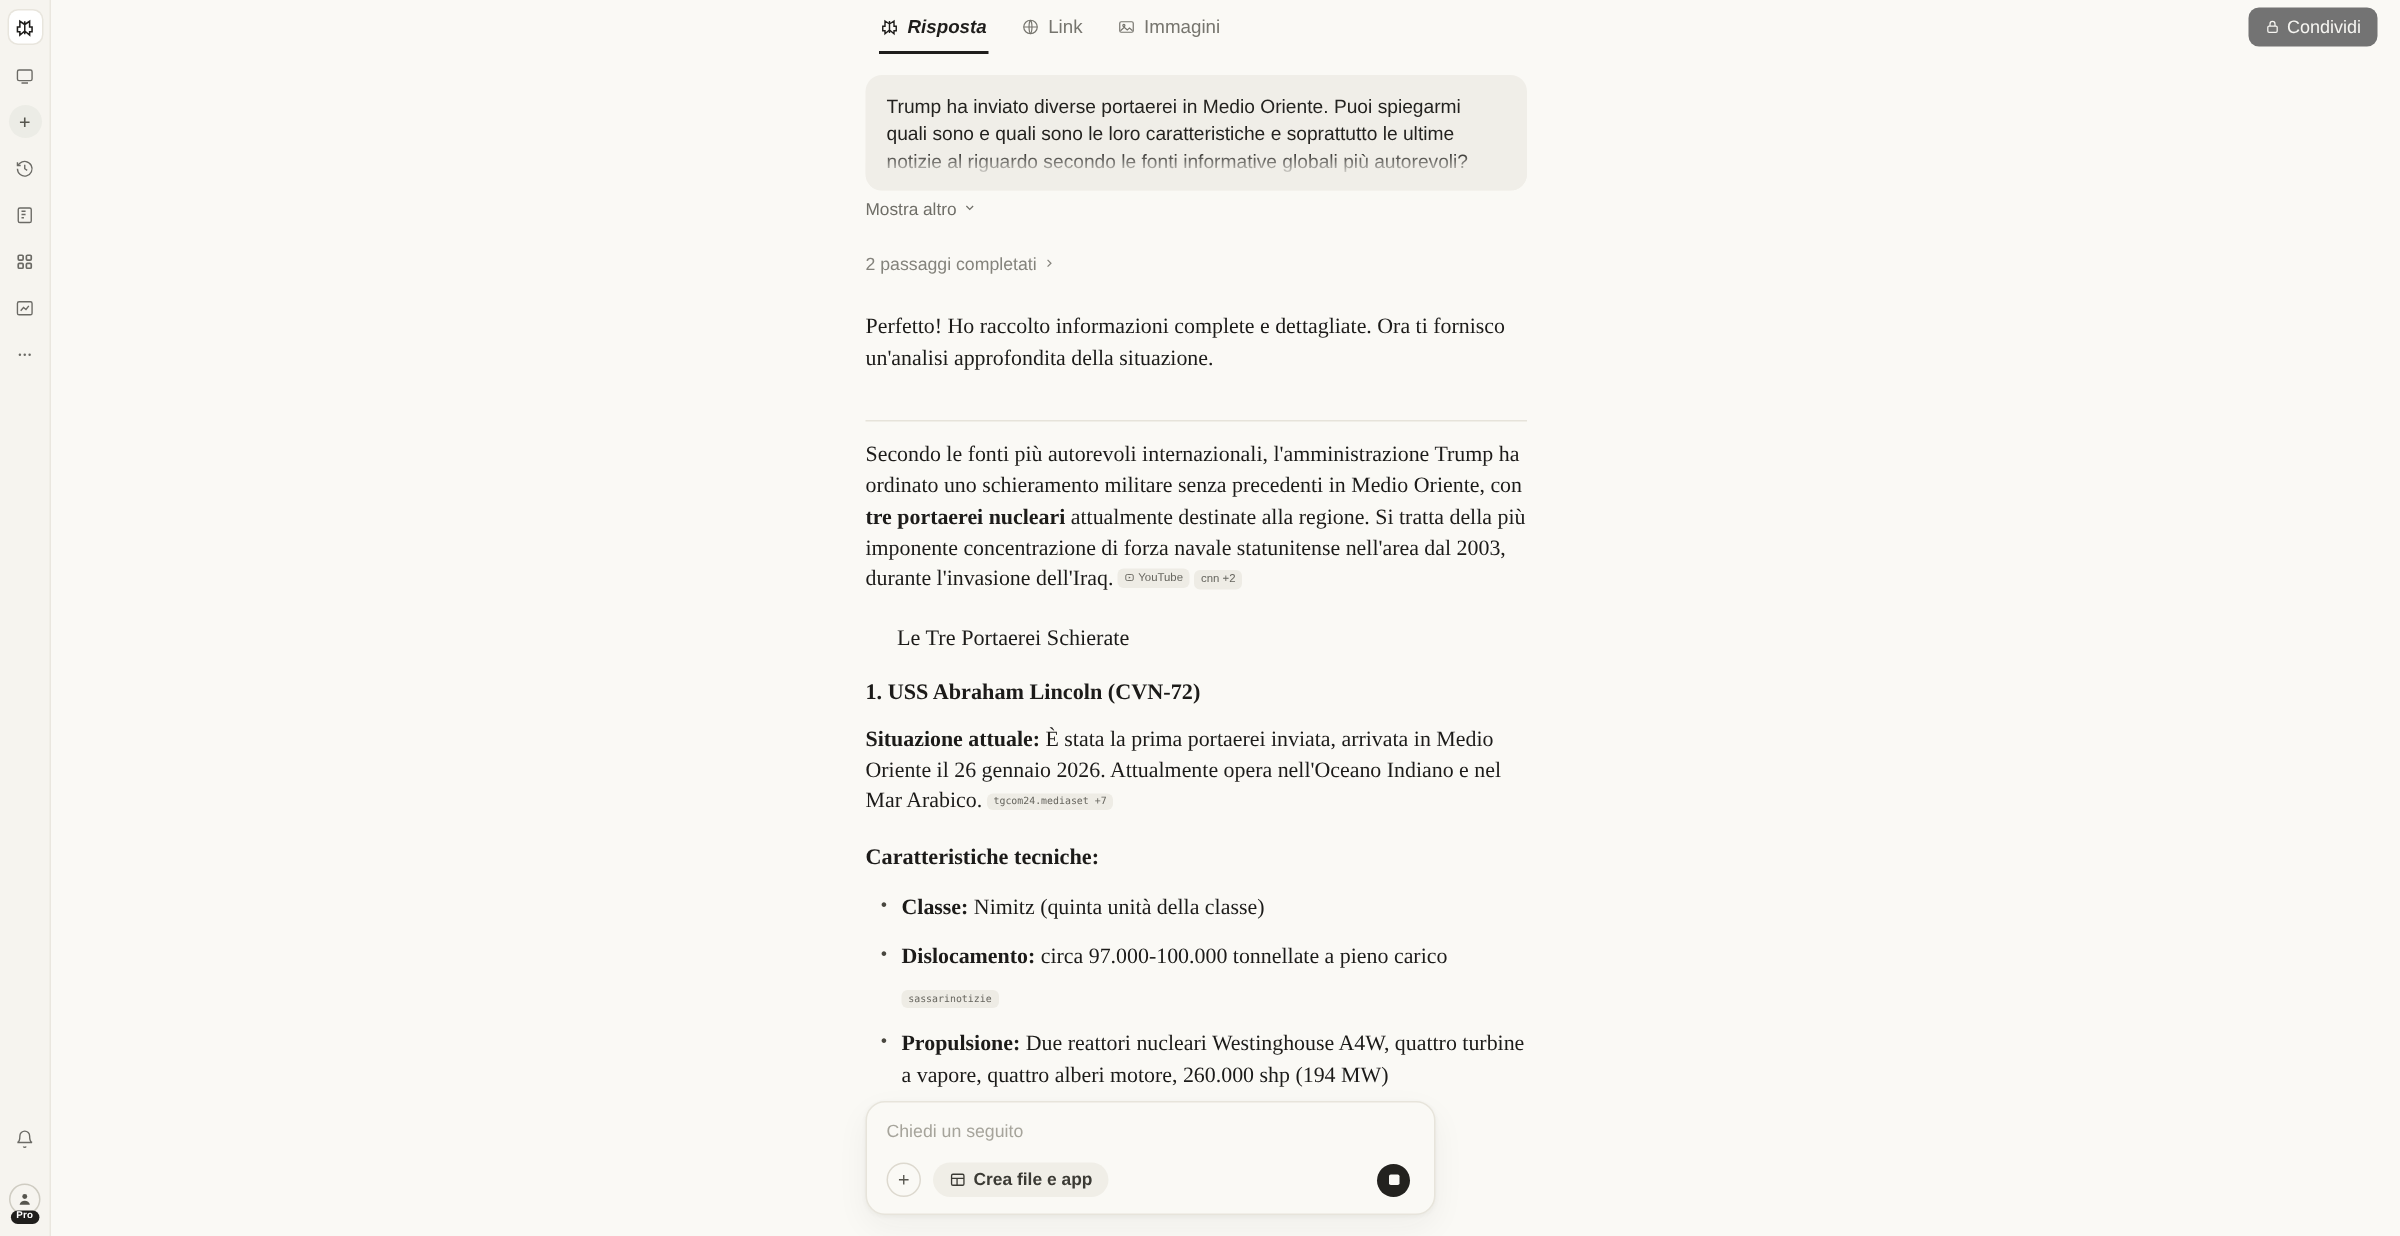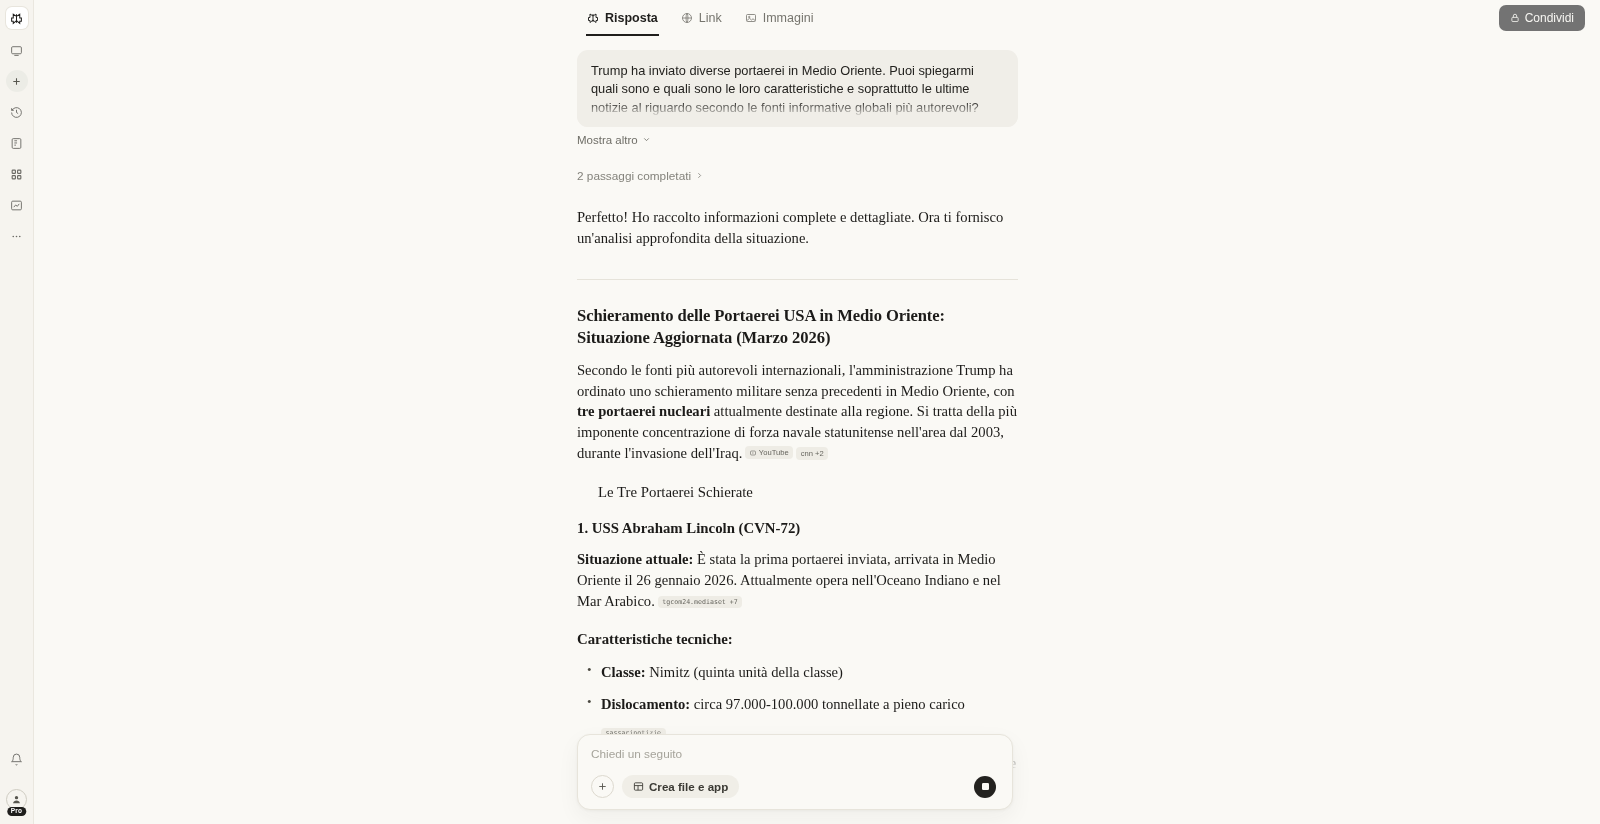--- a/index.html
+++ b/index.html
@@ -93,21 +93,21 @@
   .tab {
     display: flex; align-items: center; gap: 6px;
     padding: 0 10px;
     height: 36px;
     font-size: 12.5px;
     color: #76756e;
     cursor: pointer;
     position: relative;
   }
   .tab .tlabel { line-height: 1; }
-  .tab.active { color: #1f1e1c; font-weight: 600; }
+  .tab.active { color: #1f1e1c; font-weight: 600; font-style: italic; }
   .tab.active::after {
     content: "";
     position: absolute;
     left: 9px; right: 9px;
     bottom: 0;
     height: 1.6px;
     background: #1f1e1c;
   }
   .tab svg { display: block; flex: none; }
 
@@ -263,21 +263,21 @@
   .chip.sans { font-family: "Liberation Sans", sans-serif; font-size: 7.6px; }
   .chip svg { display: block; flex: none; }
   .chip-row { margin-top: 5px; display: block; }
   .chip-row .chip { margin-left: 0; vertical-align: baseline; }
 
   
   #composer {
     position: absolute;
     left: 577px;
     bottom: 14px;
-    width: 436px;
+    width: 380px;
     background: #faf9f5;
     border: 1px solid #e7e4db;
     border-radius: 13px;
     box-shadow: 0 1px 3px rgba(40,38,30,.045), 0 8px 22px rgba(40,38,30,.05);
     padding: 12px 16px 11px 13px;
     z-index: 18;
   }
   #composer-placeholder {
     font-size: 11.8px;
     color: #a6a49b;
@@ -479,21 +479,20 @@
           </svg>
       </span>
     </div>
 
     
     <div id="answer">
       <p id="intro-para">Perfetto! Ho raccolto informazioni complete e dettagliate. Ora ti fornisco un'analisi approfondita della situazione.</p>
 
       <hr class="rule">
 
-      <h1 class="answer-title">Schieramento delle Portaerei USA in Medio Oriente: Situazione Aggiornata (Marzo 2026)</h1>
 
       <p class="para"><span>Secondo le fonti più autorevoli internazionali, l'amministrazione Trump ha ordinato uno schieramento militare senza precedenti in Medio Oriente, con </span><b>tre portaerei nucleari</b><span> attualmente destinate alla regione. Si tratta della più imponente concentrazione di forza navale statunitense nell'area dal 2003, durante l'invasione dell'Iraq.</span><span class="chip sans">
             <span>
               <svg width="6" height="6" viewBox="0 0 24 24" fill="none" stroke="currentColor" stroke-width="2.4">
                 <rect x="2" y="4" width="20" height="16" rx="4"></rect>
                 <path d="M10 9l5 3-5 3z" fill="currentColor" stroke="none"></path>
               </svg>
             </span>
             <span>YouTube</span>
           </span><span class="chip sans">

